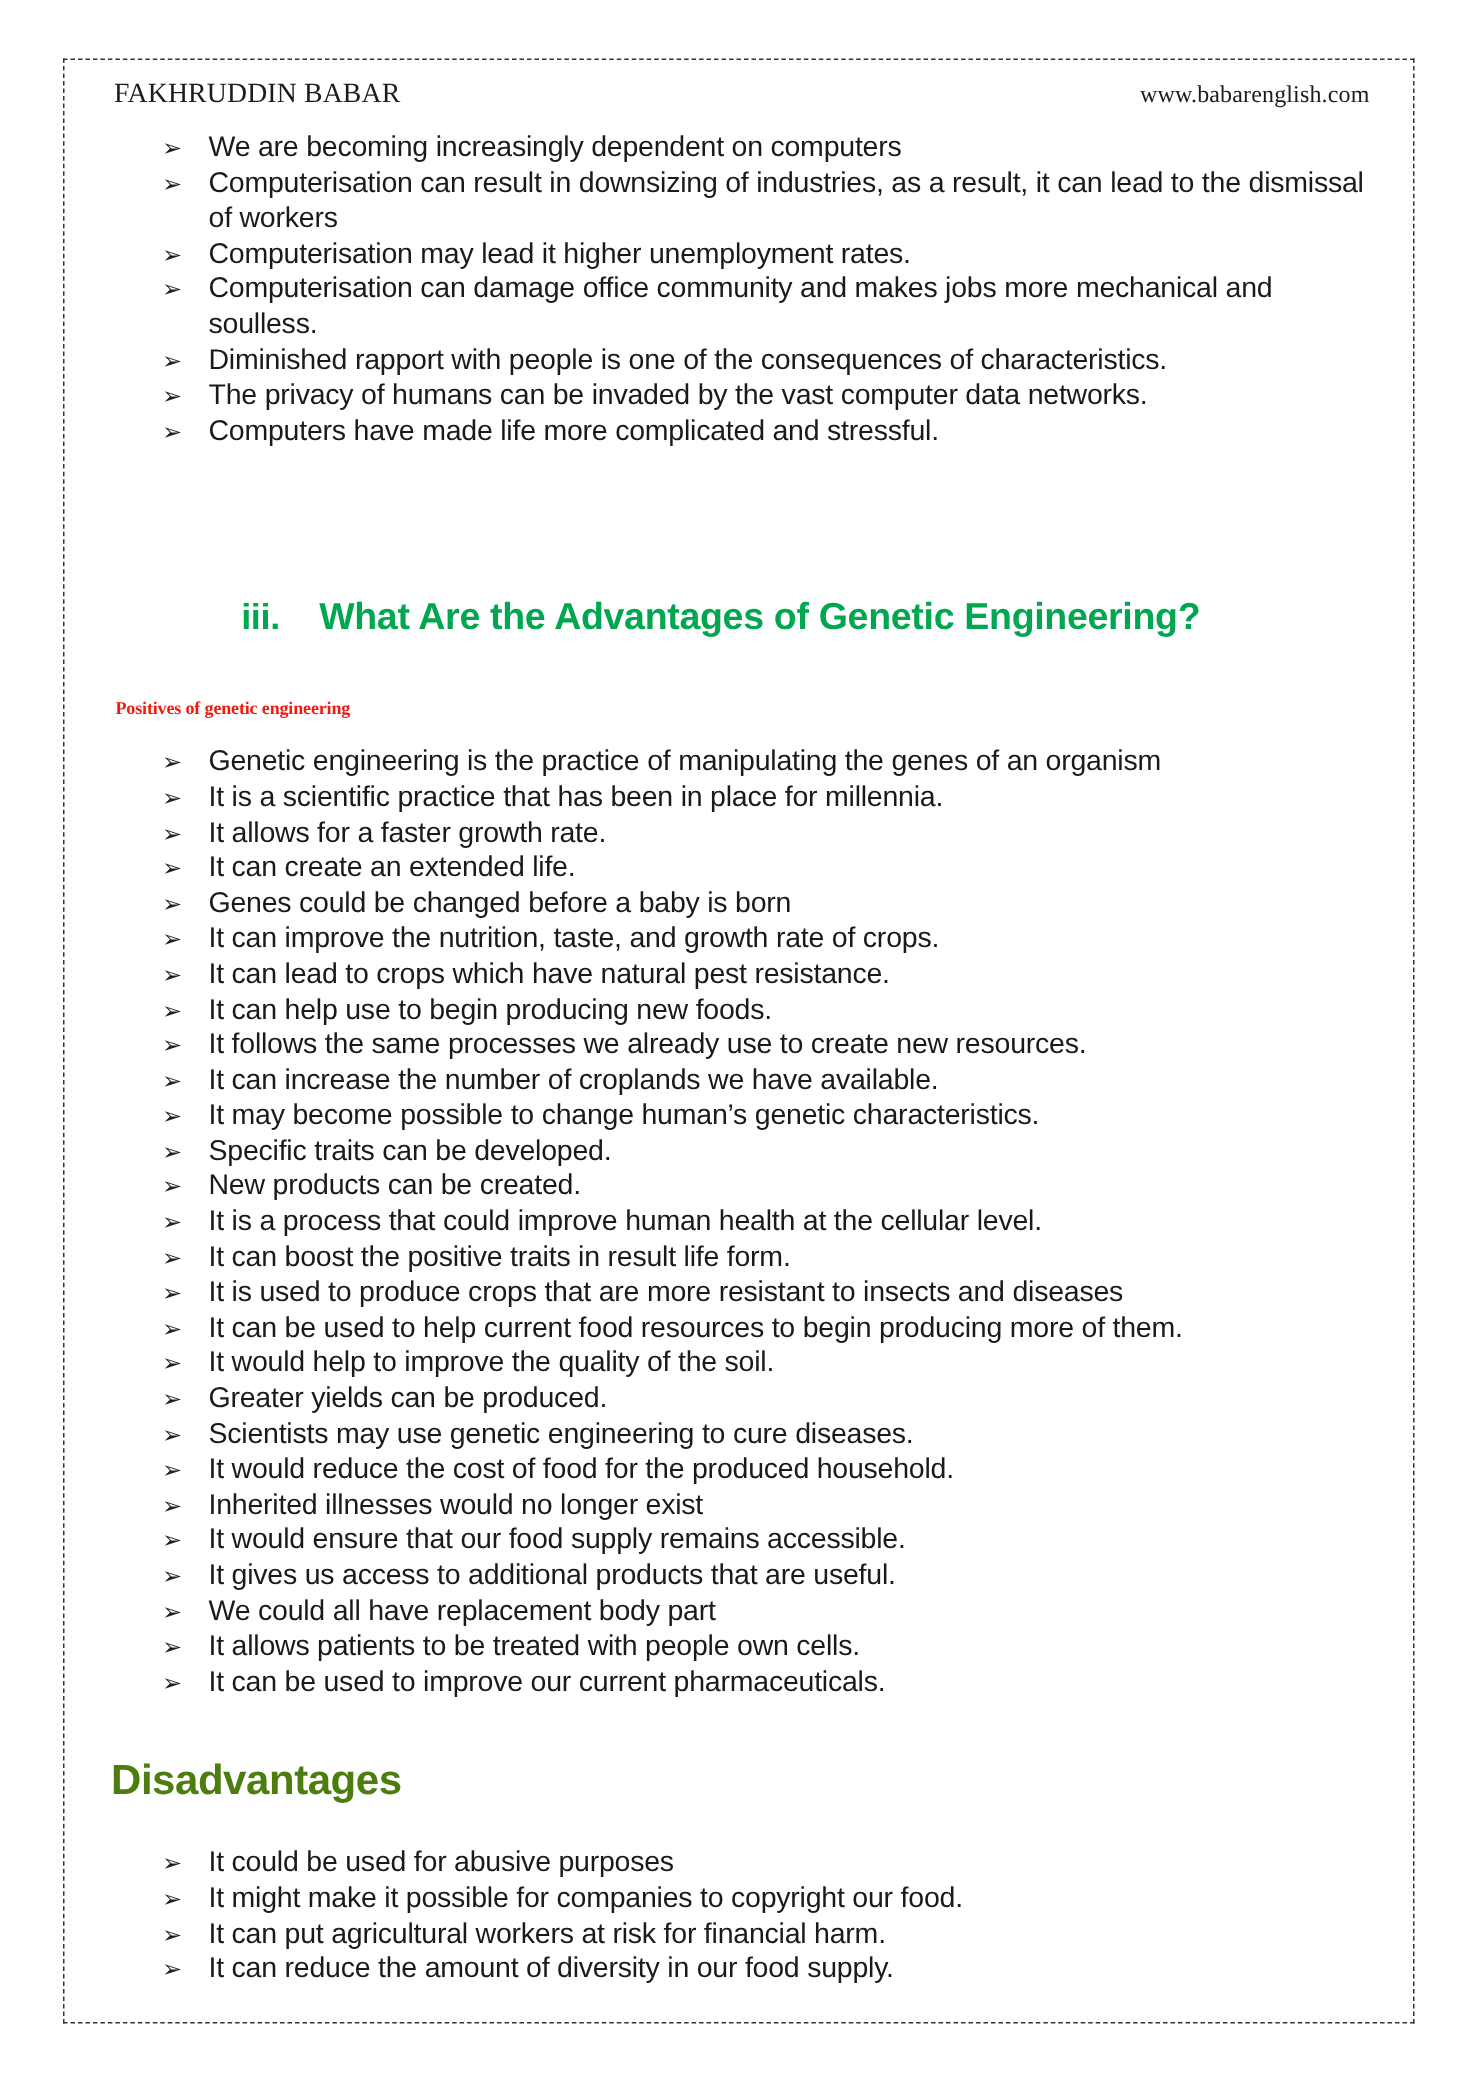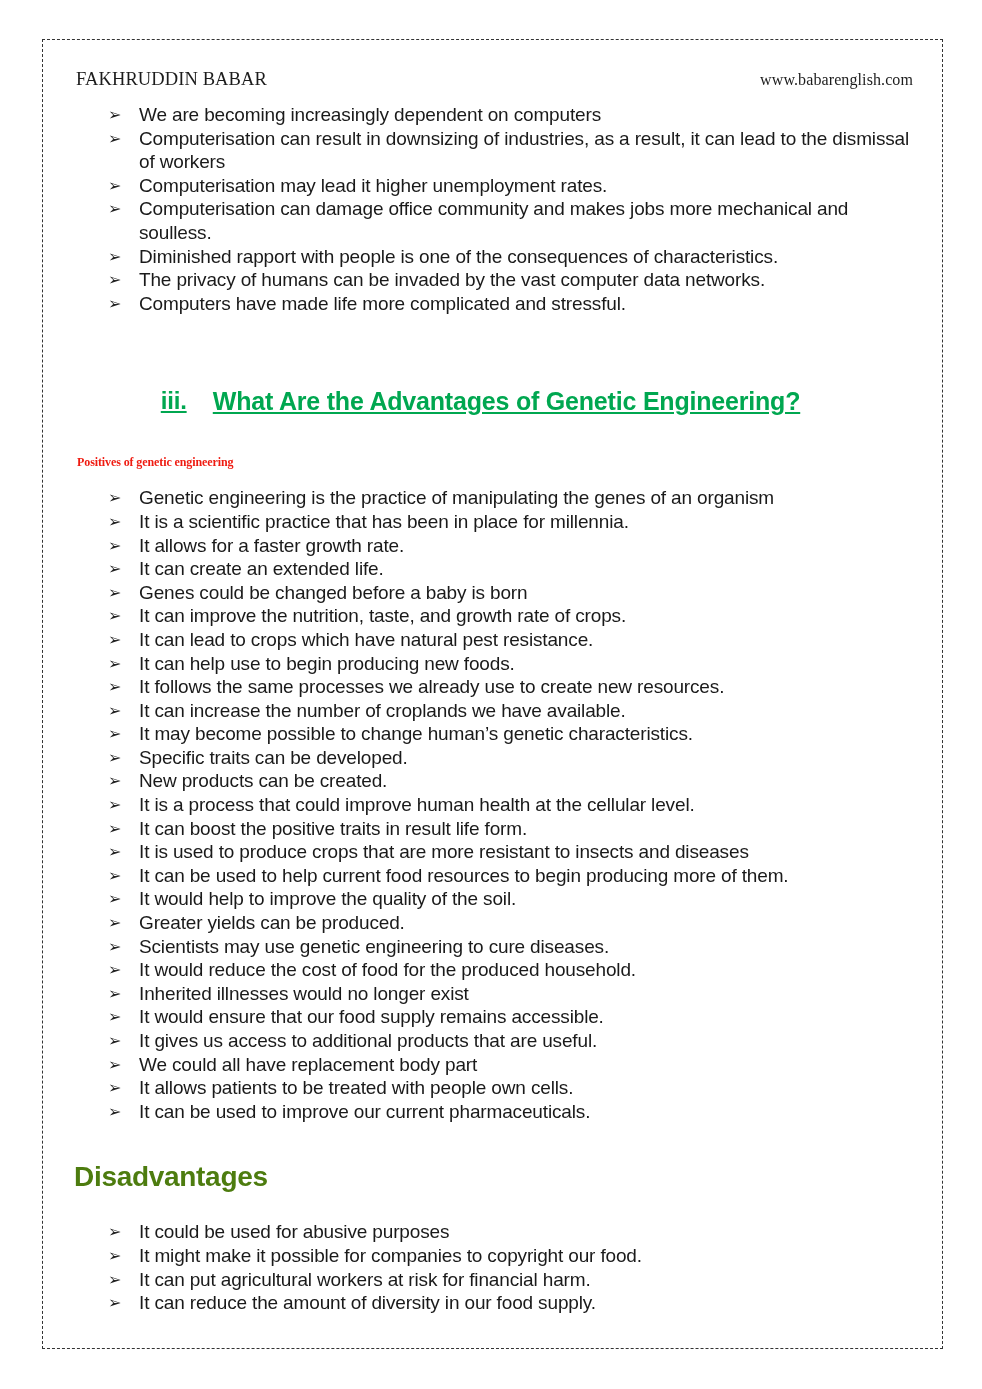--- a/index.html
+++ b/index.html
@@ -48,21 +48,20 @@
   
   .doc-header {
     display: flex;
     justify-content: space-between;
     align-items: baseline;
     font-family: "Liberation Serif", serif;
     font-size: 18.5px;
     letter-spacing: 0.1px;
     color: #1c1c1c;
     padding: 0 8px 0 14px;
-    margin-top: 16px;
   }
   .doc-header .author {
     font-size: 18.5px;
   }
   .doc-header .website {
     font-size: 16px;
   }
 
   
   .bullet-list {
@@ -91,30 +90,29 @@
 
   #intro-list {
     margin-top: 13px;
   }
   #intro-list .bullet-item {
     padding-right: 10px;
   }
 
   
   .section-heading {
-    margin-top: 72px;
+    margin-top: 98px;
     display: flex;
     justify-content: center;
-    align-items: flex-start;
+    align-items: flex-end;
     color: #00a750;
     font-weight: bold;
     font-size: 25px;
     letter-spacing: -0.2px;
     padding-right: 22px;
-    text-decoration: underline;
   }
   .section-heading .numeral {
     width: 52px;
     text-align: left;
     font-size: 24px;
   }
   .section-heading .heading-text {
     white-space: nowrap;
   }
 

